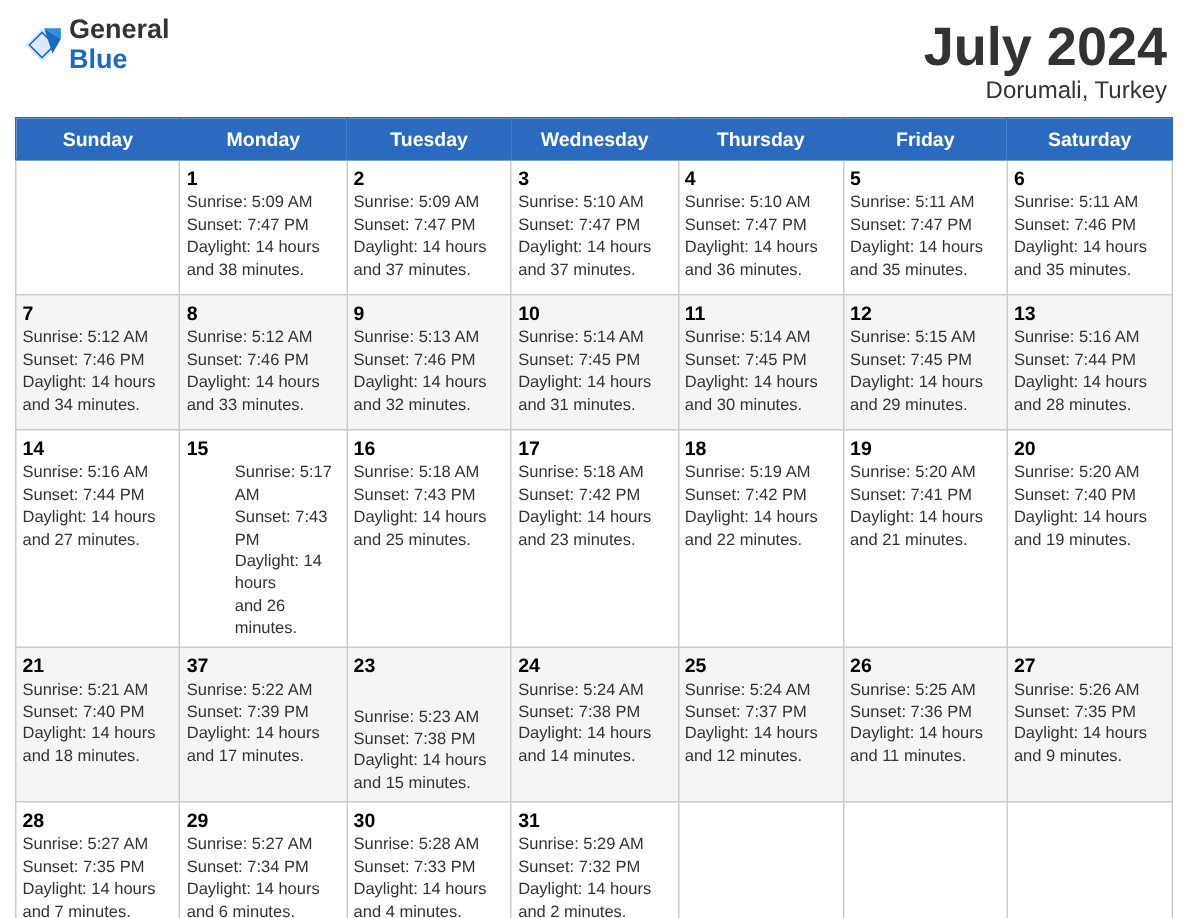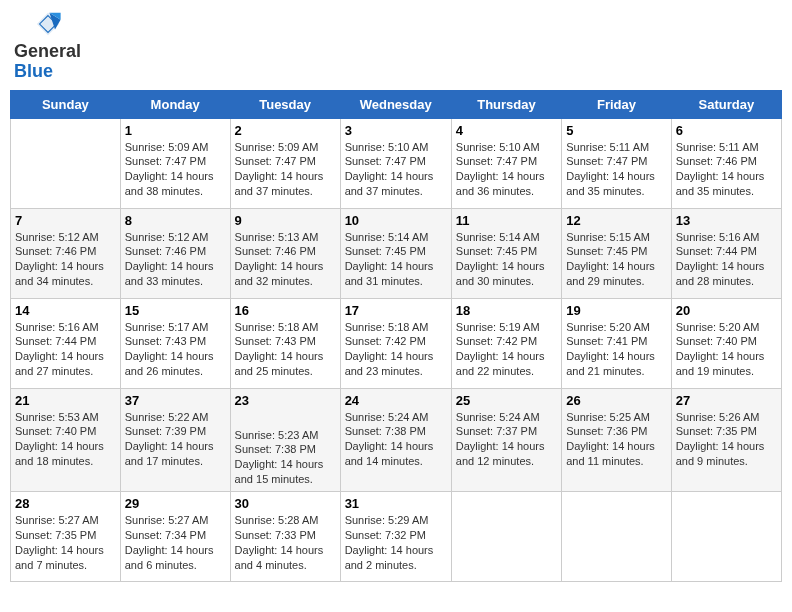--- a/index.html
+++ b/index.html
@@ -14,21 +14,20 @@
       display: flex;
       justify-content: space-between;
       align-items: flex-start;
       margin-bottom: 8px;
       padding: 0 4px;
     }
     .logo {
       display: flex;
       align-items: center;
       gap: 4px;
-      flex-direction: column;
     }
     .logo-text {
       display: flex;
       flex-direction: column;
       line-height: 1.1;
     }
     .logo-general {
       font-size: 18px;
       font-weight: bold;
       color: #333;
@@ -104,20 +103,24 @@
       <polygon points="20,4 36,20 20,36 4,20" fill="#1a6bbf" opacity="0.15"></polygon>
       <polygon points="20,8 32,20 20,32 8,20" fill="none" stroke="#1a6bbf" stroke-width="1.5"></polygon>
       <polygon points="22,4 38,14 30,28" fill="#1a6bbf"></polygon>
       <polygon points="22,4 38,14 38,4" fill="#2a8fdf"></polygon>
     </svg>
     <div class="logo-text">
       <span class="logo-general">General</span>
       <span class="logo-blue">Blue</span>
     </div>
   </div>
+  <div class="title-block">
+    <div class="month-title">July 2024</div>
+    <div class="location">Dorumali, Turkey</div>
+  </div>
 </div>
 
 <table>
   <thead>
     <tr>
     <th>Sunday</th>
         <th>Monday</th>
         <th>Tuesday</th>
         <th>Wednesday</th>
         <th>Thursday</th>
@@ -225,21 +228,21 @@
       <tr>
         <td>
           <span class="day-number">14</span>
           <div class="day-info" style="white-space: pre-line;">Sunrise: 5:16 AM
 Sunset: 7:44 PM
 Daylight: 14 hours
 and 27 minutes.</div>
         </td>
         <td>
           <span class="day-number">15</span>
-          <div class="day-info" style="white-space: pre-line;">Sunrise: 5:17 AM
+          <div class="day-info" style="white-space: pre-line; margin-left: 32px;">Sunrise: 5:17 AM
 Sunset: 7:43 PM
 Daylight: 14 hours
 and 26 minutes.</div>
         </td>
         <td>
           <span class="day-number">16</span>
           <div class="day-info" style="white-space: pre-line;">Sunrise: 5:18 AM
 Sunset: 7:43 PM
 Daylight: 14 hours
 and 25 minutes.</div>
@@ -269,21 +272,21 @@
           <span class="day-number">20</span>
           <div class="day-info" style="white-space: pre-line;">Sunrise: 5:20 AM
 Sunset: 7:40 PM
 Daylight: 14 hours
 and 19 minutes.</div>
         </td>
       </tr>
       <tr>
         <td>
           <span class="day-number">21</span>
-          <div class="day-info" style="white-space: pre-line;">Sunrise: 5:53 AM
+          <div class="day-info" style="white-space: pre-line;">Sunrise: 5:21 AM
 Sunset: 7:40 PM
 Daylight: 14 hours
 and 18 minutes.</div>
         </td>
         <td>
           <span class="day-number">37</span>
           <div class="day-info" style="white-space: pre-line;">Sunrise: 5:22 AM
 Sunset: 7:39 PM
 Daylight: 14 hours
 and 17 minutes.</div>

